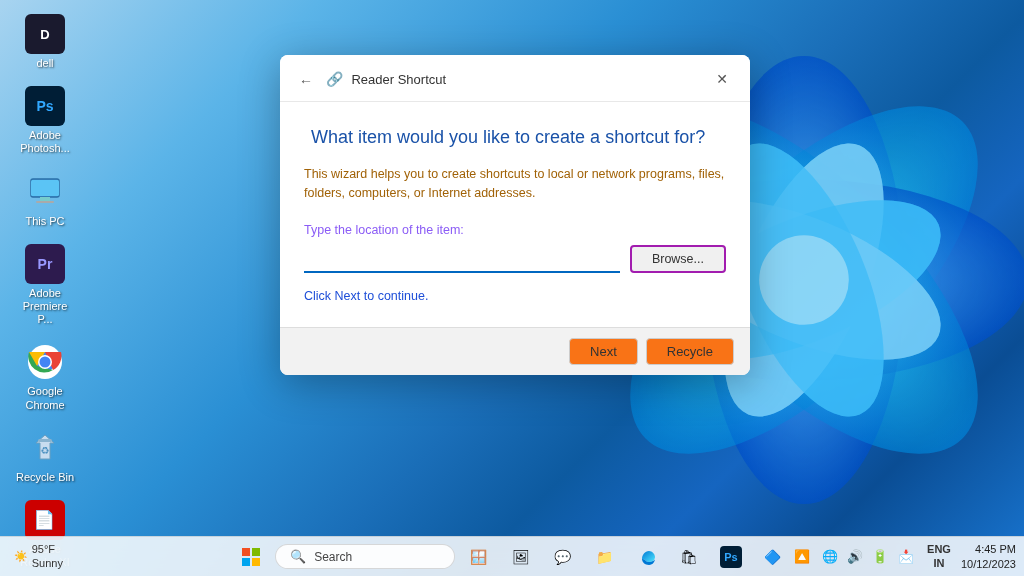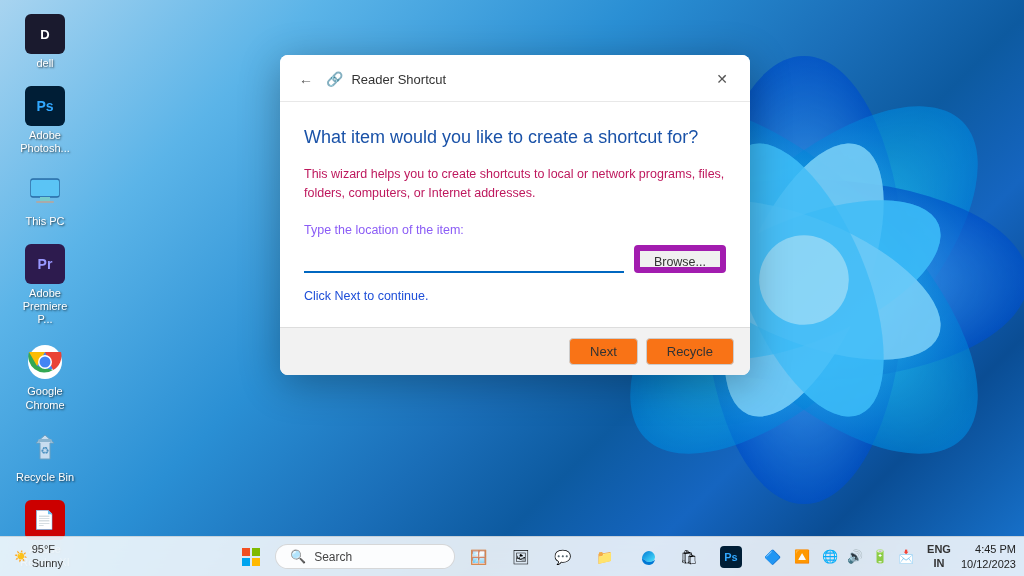--- a/index.html
+++ b/index.html
@@ -213,25 +213,26 @@
     .dialog-body {
       padding: 24px 24px 16px 24px;
     }
 
     .dialog-main-question {
       font-size: 18px;
       color: #1a52a8;
       font-weight: 400;
       margin-bottom: 16px;
       line-height: 1.3;
+      margin-left: 7px;
     }
 
     .dialog-description {
       font-size: 12.5px;
-      color: #be185d;
+      color: #a16207;
       line-height: 1.5;
       margin-bottom: 20px;
     }
 
     .dialog-input-label {
       font-size: 12.5px;
       color: #8b5cf6;
       margin-bottom: 8px;
     }
 
@@ -247,23 +248,23 @@
       height: 28px;
       border: none;
       border-bottom: 2px solid #0067c0;
       outline: none;
       font-size: 13px;
       padding: 0 4px;
       background: transparent;
     }
 
     .dialog-browse-btn {
-      padding: 4px 14px;
+      padding: 4px 20px;
       background: #f0f0f0;
-      border: 6px solid #a21caf;
+      border: 2px solid #a21caf;
       border-radius: 4px;
       font-size: 12.5px;
       cursor: pointer;
       color: #333;
       height: 28px;
     }
 
     .dialog-hint {
       font-size: 12.5px;
       color: #1d4ed8;

